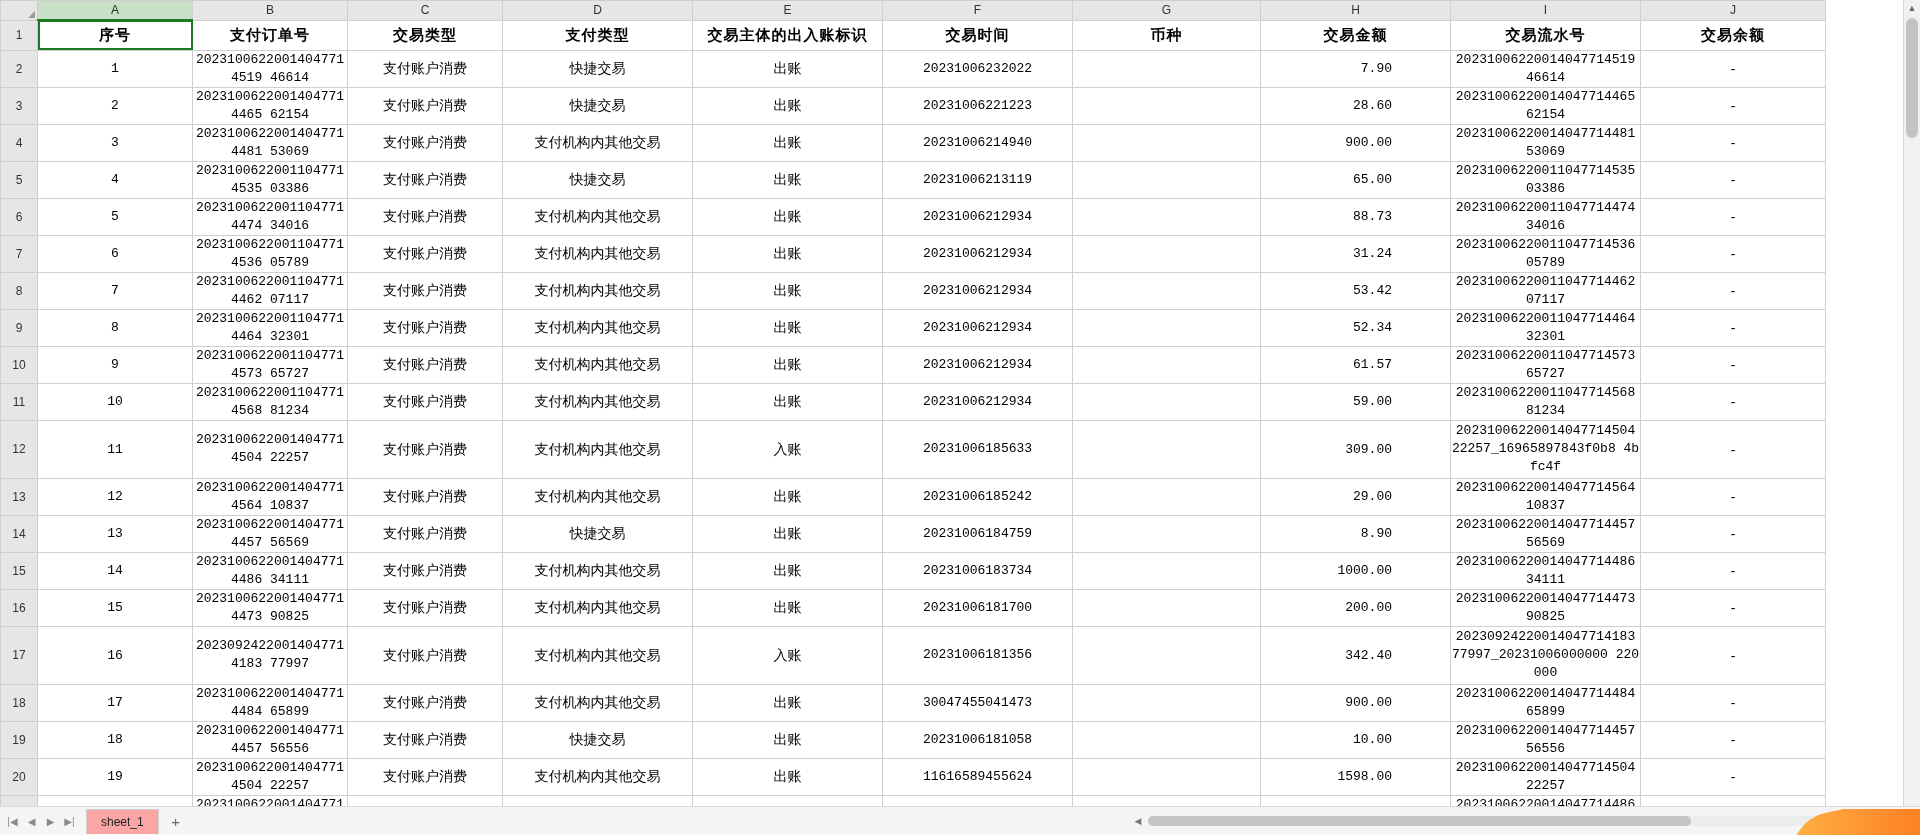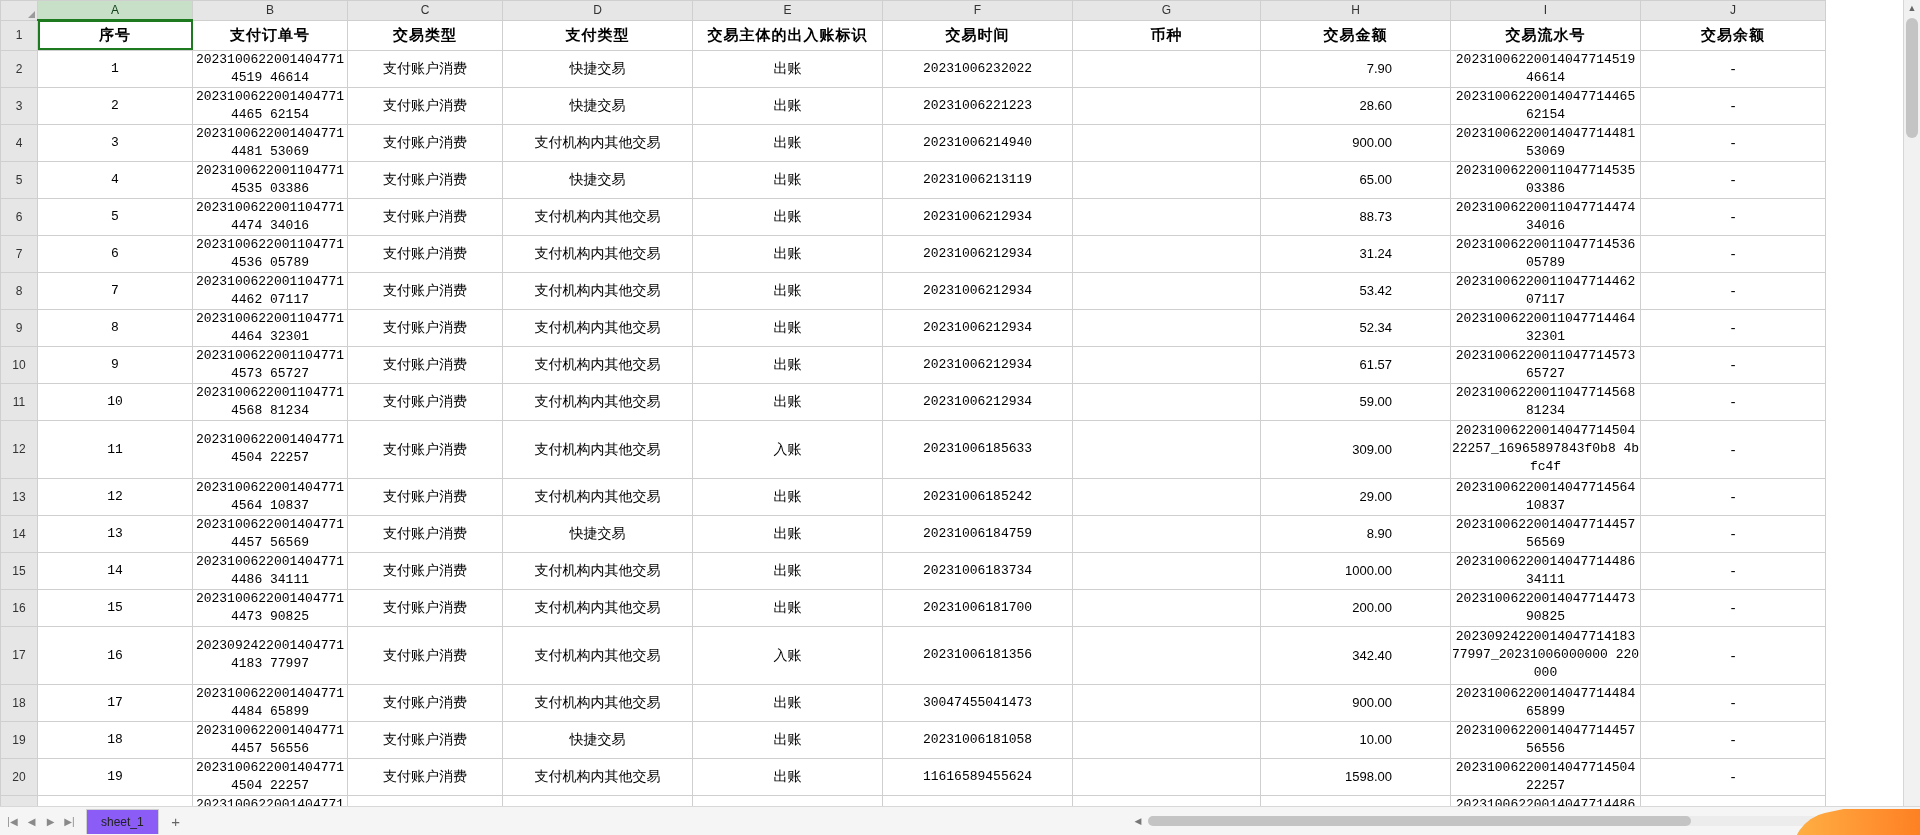--- a/index.html
+++ b/index.html
@@ -94,21 +94,21 @@
     text-align: center;
     font-family: "Liberation Serif", serif;
     font-size: 14px;
     line-height: 19px;
     padding: 1px 2px;
     word-break: break-all;
   }
   td.cell.num {
     text-align: right;
     padding-right: 58px;
-    font-family: Liberation Sans, sans-serif;
+    font-family: Liberation Mono, monospace;
     font-size: 13px;
   }
   td.cell.dash {
     text-align: center;
   }
   td.cell.idx {
     text-align: center;
     font-family: "Liberation Mono", monospace;
     font-size: 13px;
   }
@@ -187,21 +187,21 @@
     width: 17px; height: 20px;
     display: flex; align-items: center; justify-content: center;
     color: #8a8a8a;
     font-size: 10px;
   }
   .sheet-tab {
     height: 24px;
     display: flex;
     align-items: center;
     padding: 0 14px;
-    background: #8b5cf6;
+    background: #fca5a5;
     border: 1px solid #d0d0d0;
     border-bottom: none;
     font-size: 12px;
     color: #222;
     margin-left: 4px;
   }
   .add-sheet {
     width: 22px; height: 22px;
     display: flex; align-items: center; justify-content: center;
     color: #666;

